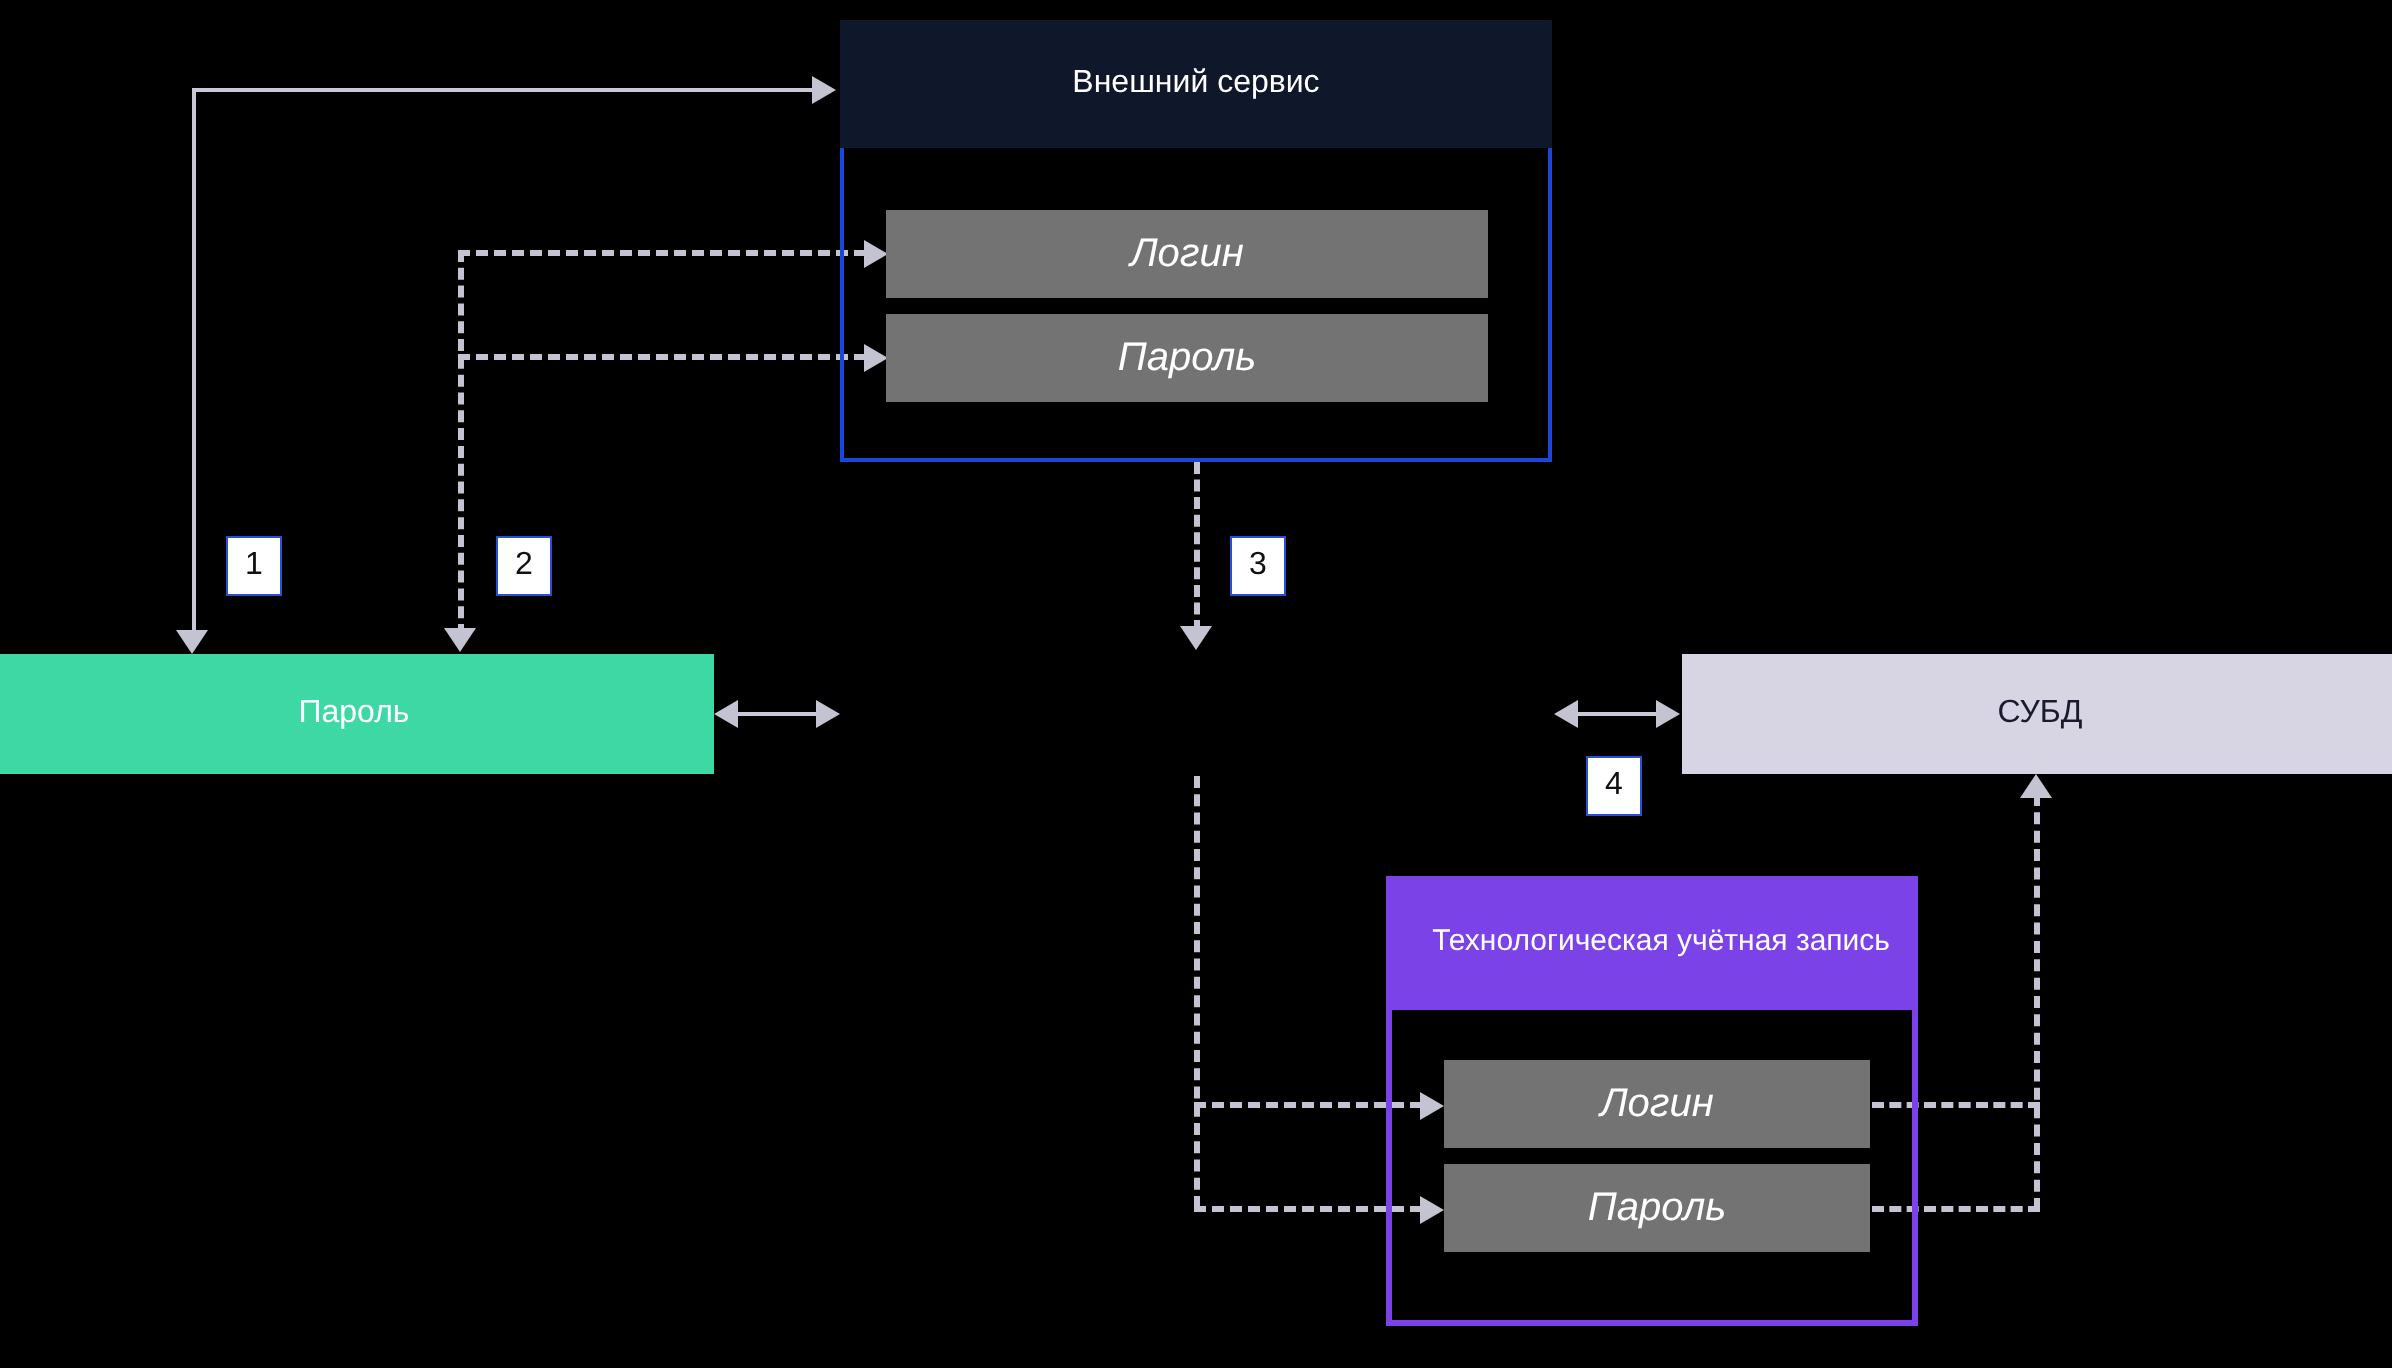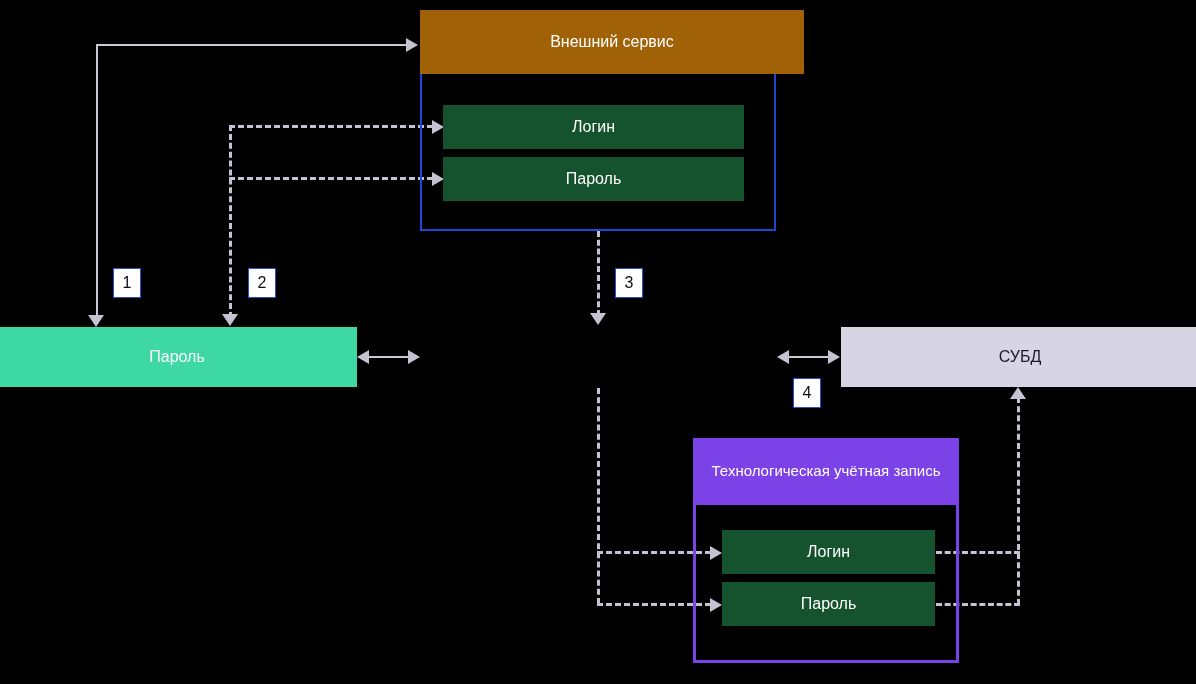--- a/index.html
+++ b/index.html
@@ -22,54 +22,56 @@
     align-items: center;
     justify-content: center;
     text-align: center;
     color: #ffffff;
     font-size: 16px;
     line-height: 1.25;
   }
 
   
   #ext-header {
-    left: 420px; top: 10px; width: 384px; height: 64px;
-    background: #a16207;
+    left: 420px; top: 10px; width: 356px; height: 64px;
+    background: #0f172a;
   }
   #ext-body {
     left: 420px; top: 74px; width: 356px; height: 157px;
     border: 2px solid #1A47D8;
     border-top: none;
     background: transparent;
   }
 
   
   #acct-header {
     left: 693px; top: 438px; width: 266px; height: 67px;
     background: #7B42E8;
     font-size: 15px;
     padding: 0 14px;
+    justify-content: flex-end;
   }
   #acct-body {
     left: 693px; top: 505px; width: 266px; height: 158px;
     border: 3px solid #7B42E8;
     border-top: none;
     background: transparent;
   }
 
   
   .cred {
     position: absolute;
     box-sizing: border-box;
-    background: #14532d;
+    background: #737373;
     color: #ffffff;
-    font-size: 16px;
+    font-size: 20px;
     display: flex;
     align-items: center;
     justify-content: center;
+    font-style: italic;
   }
   #ext-login    { left: 443px; top: 105px; width: 301px; height: 44px; }
   #ext-password { left: 443px; top: 157px; width: 301px; height: 44px; }
   #acct-login    { left: 722px; top: 530px; width: 213px; height: 44px; }
   #acct-password { left: 722px; top: 582px; width: 213px; height: 44px; }
 
   
   #client {
     left: -3px; top: 327px; width: 360px; height: 60px;
     background: #3ED8A4;

